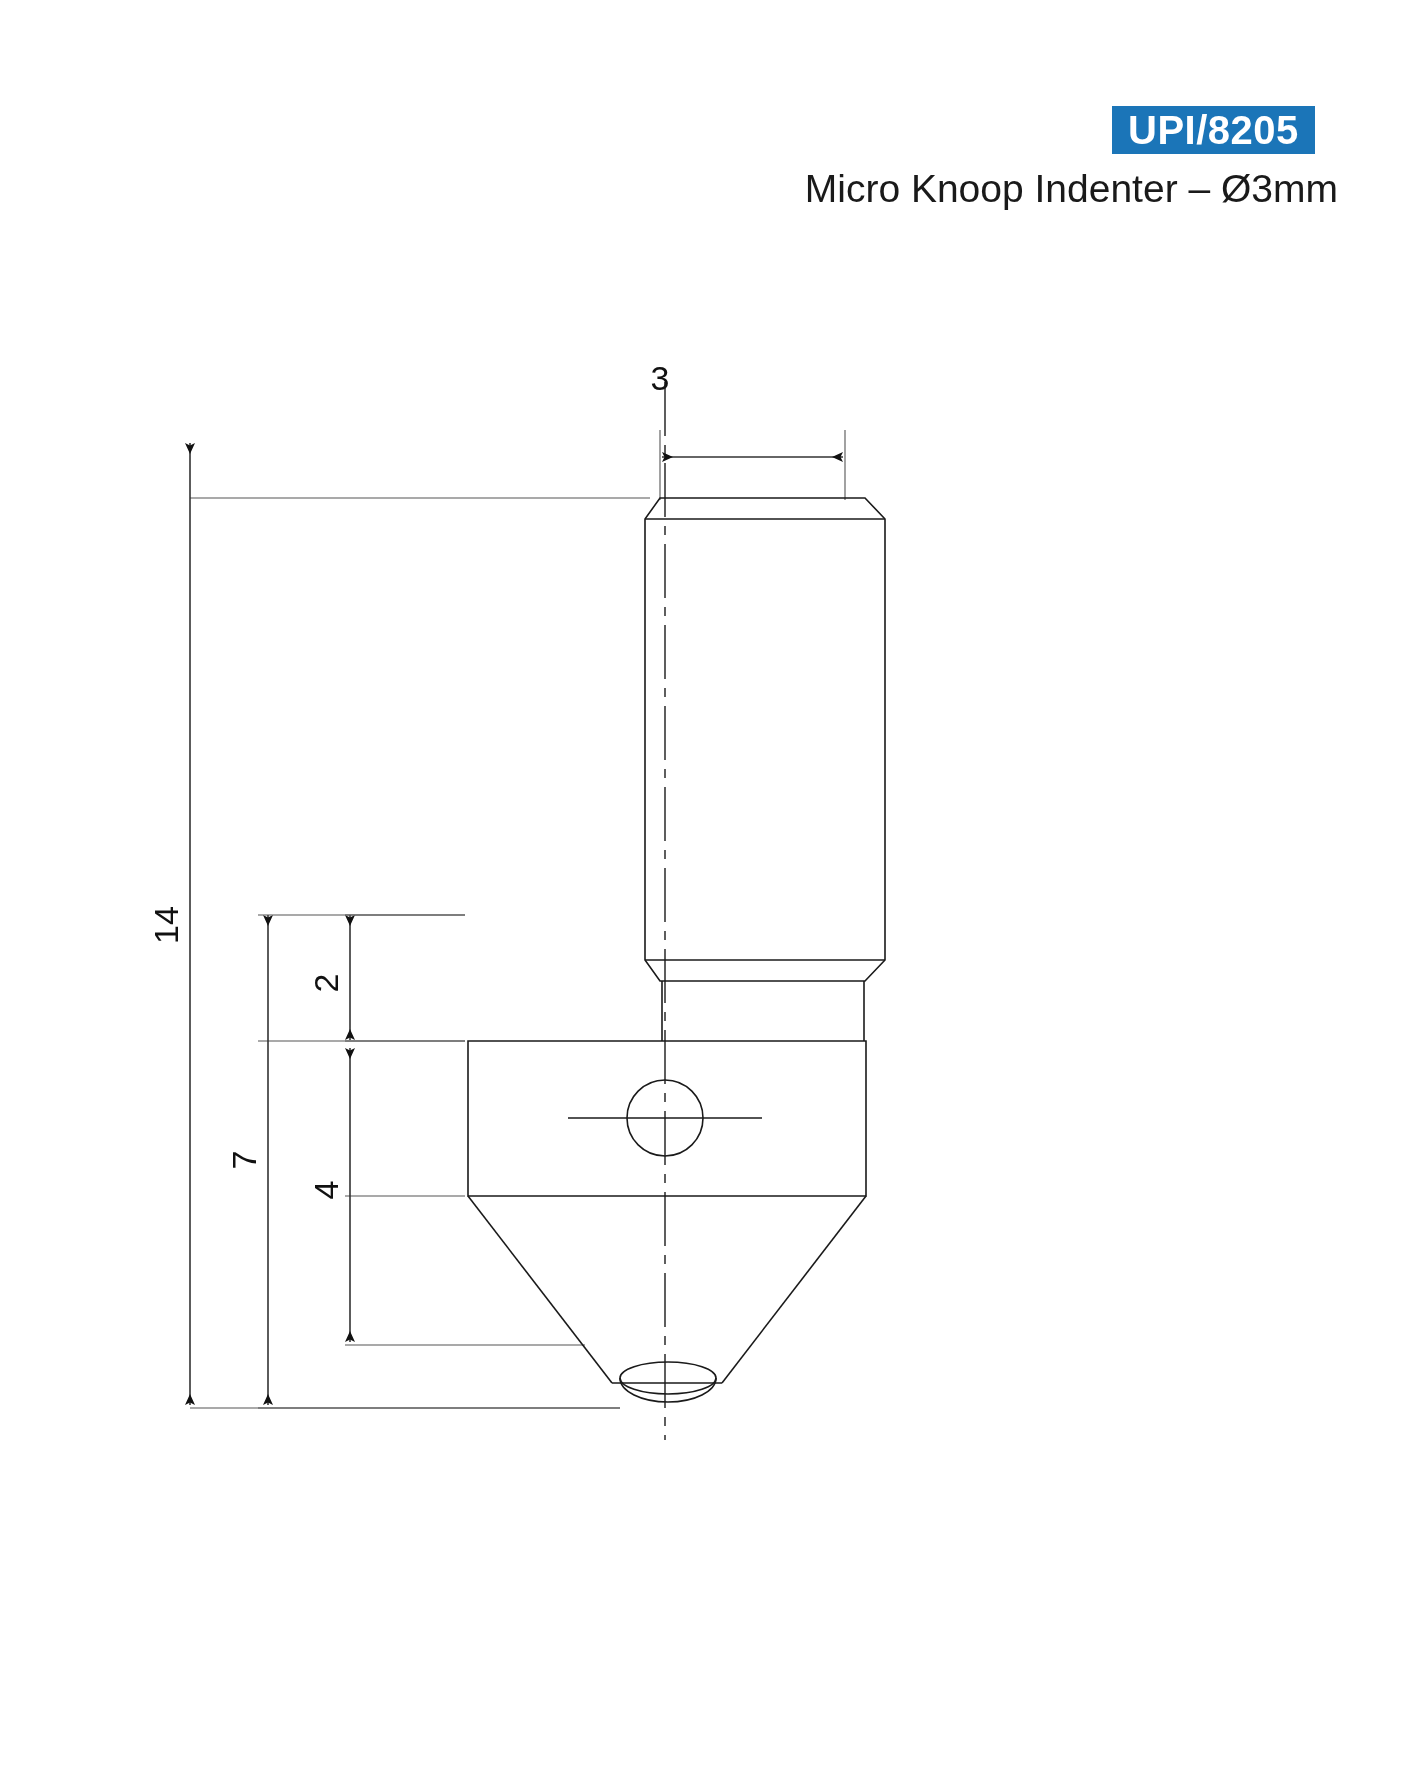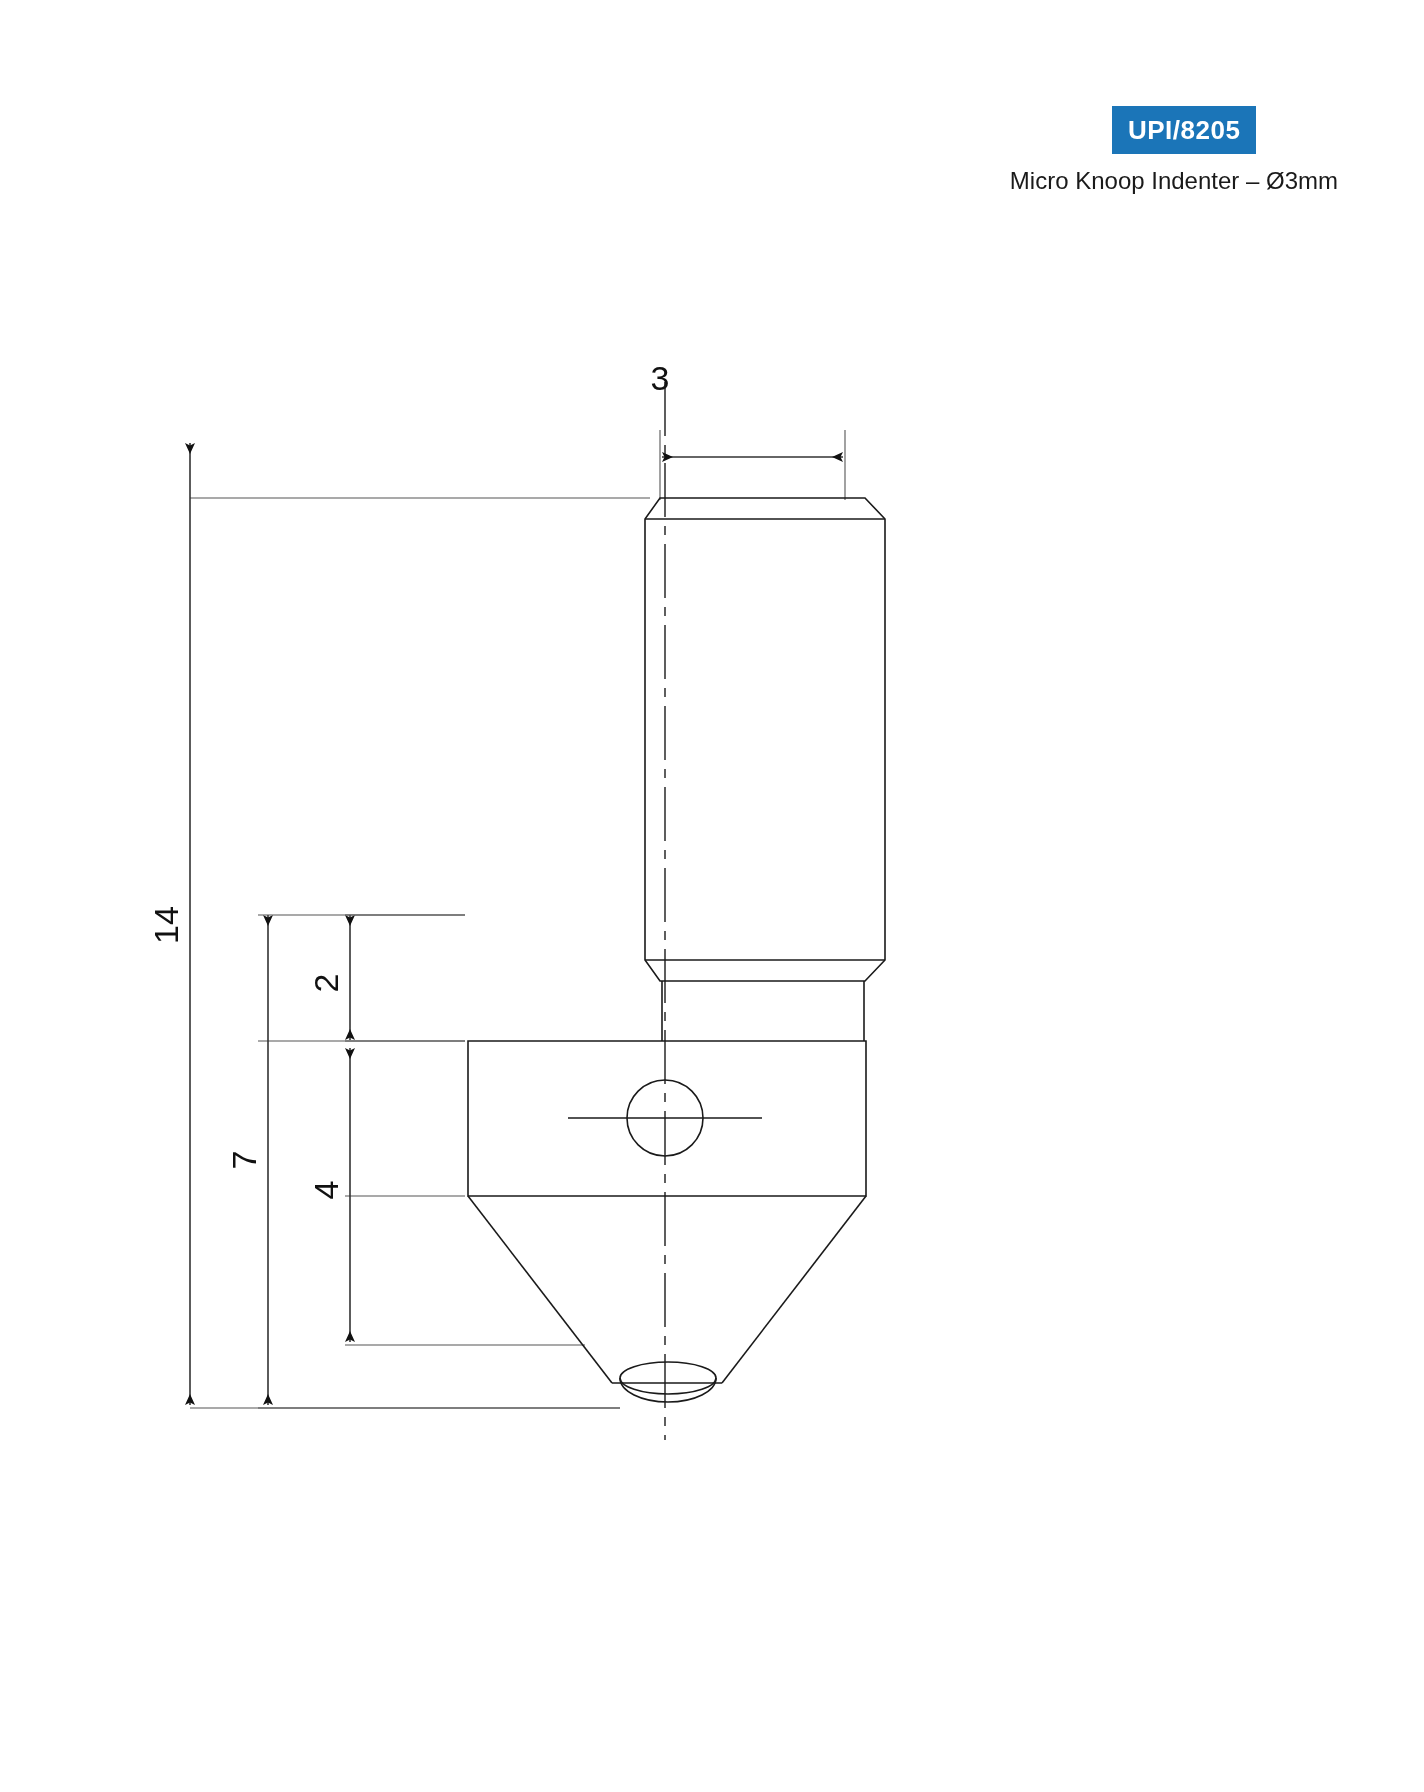--- a/index.html
+++ b/index.html
@@ -28,32 +28,32 @@
     left: 1112px;
     top: 106px;
     height: 48px;
     padding: 0 16px;
     display: flex;
     align-items: center;
     justify-content: center;
     box-sizing: border-box;
   }
   #part-badge-label {
-    font-size: 26px;
+    font-size: 40px;
     font-weight: bold;
     letter-spacing: 0.5px;
     color: #ffffff;
     line-height: 1;
     white-space: nowrap;
   }
   #part-subtitle {
     position: absolute;
     right: 86px;
     top: 167px;
-    font-size: 24px;
+    font-size: 39px;
     color: #1a1a1a;
     white-space: nowrap;
     text-align: right;
   }
 
   
   #drawing-canvas {
     position: absolute;
     left: 0;
     top: 0;

